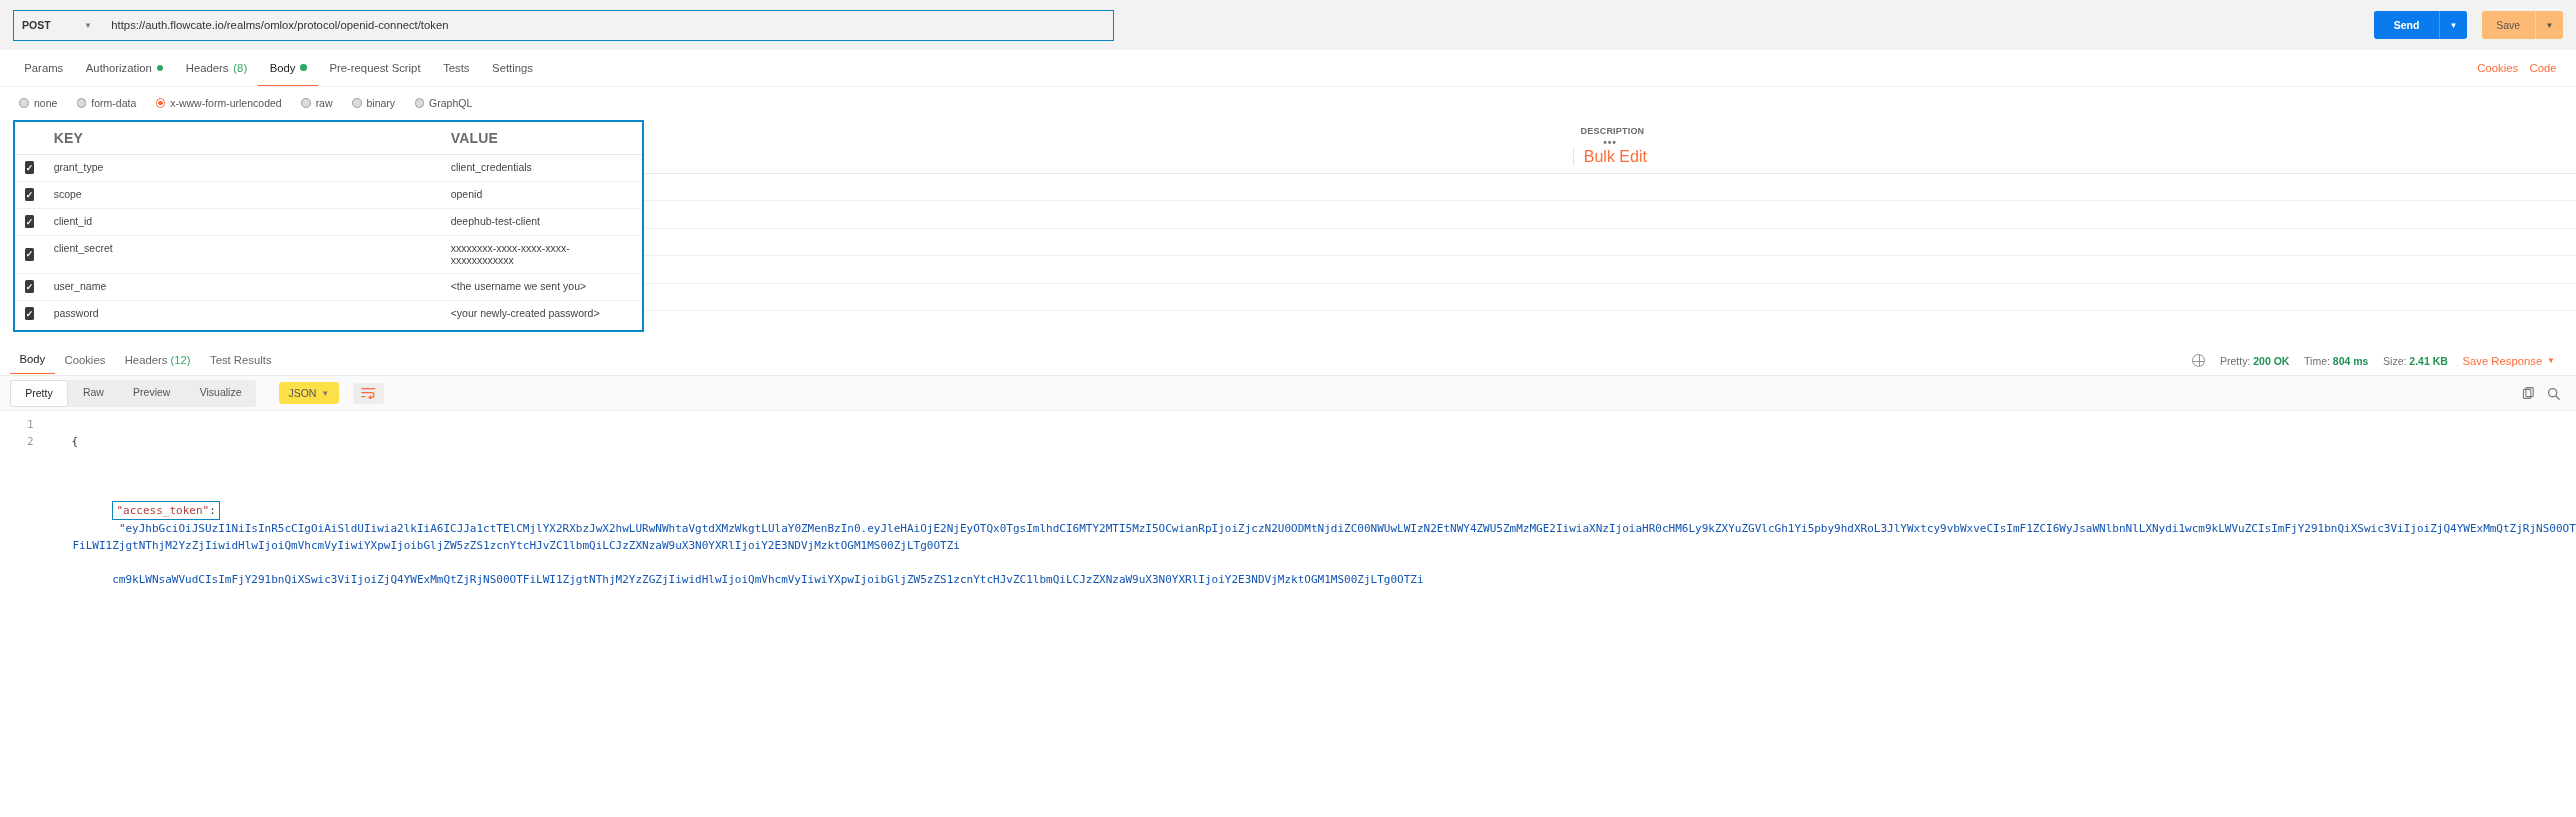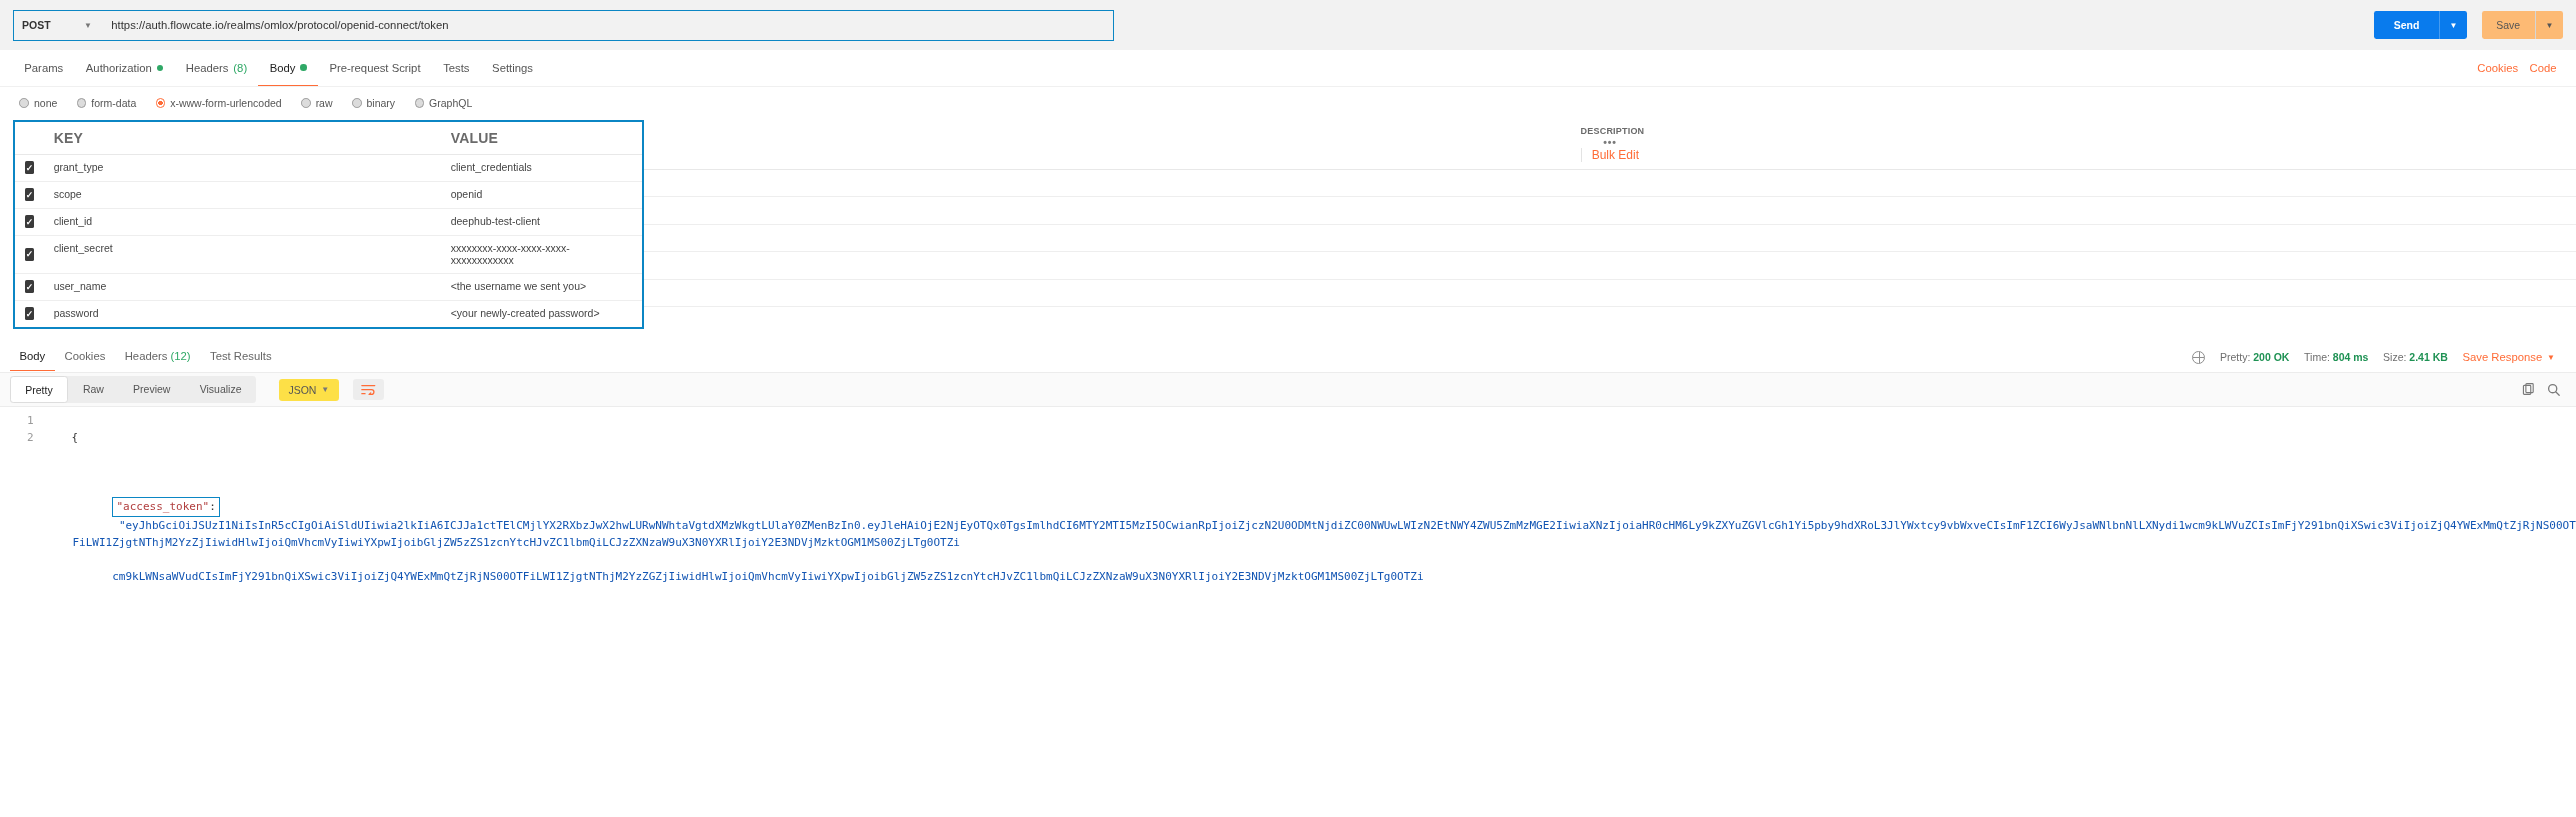--- a/index.html
+++ b/index.html
@@ -39,21 +39,21 @@
 .kv-row { display:flex; border-bottom:0.8px solid #eee; }
 .kv-row:last-child { border-bottom: none; }
 .kv-row .cell { padding: 6.5px 9.7px; font-size: 10.5px; color: #444; }
 .chk { display: inline-flex; align-items: center; justify-content: center; width: 13px; height: 13px; background: #3a3a3a; border-radius: 1.6px; color: #fff; font-size: 9px; font-weight: 700; }
 .col-chk { width: 29px; display:flex; align-items:center; justify-content:center; }
 .col-key { width: 397px; }
 .col-val { flex:1; }
 .kv-right-head { display:flex; border-bottom:0.8px solid #e8e8e8; padding: 6.5px 9.7px; align-items:center;flex-direction:column; }
 .kv-right-head .desc { font-size:9px; font-weight:700; color:#6a6a6a; letter-spacing:0.2px; flex:1; padding-left:4.9px; }
 .kv-right-head .dots { color:#7a7a7a; padding: 0 8px; font-weight:700; letter-spacing:0.8px; }
-.kv-right-head .bulk { color:#ff6c37; font-size:12px; padding-left:9.7px; border-left:0.8px solid #e3e3e3; }
+.kv-right-head .bulk { color:#ff6c37; font-size:16px; padding-left:9.7px; border-left:0.8px solid #e3e3e3; }
 .kv-right-row { height: 27.5px; border-bottom:0.8px solid #eee; }
 
 
 .resp-tabs { display:flex; align-items:center; padding: 8px 9.7px 0; border-bottom:0.8px solid #fff; }
 .resp-tab { padding: 6.5px 9.7px 8px; color:#666; font-size:11.3px; }
 .resp-tab.active { color:#222; border-bottom:1.6px solid #ff6c37; }
 .resp-right { margin-left:auto; display:flex; align-items:center; gap:14.6px; color:#6e6e6e; font-size:10.5px; padding-right:11.3px; }
 .resp-right .globe { width:13px;height:13px;border:1.1px solid #8f8f8f;border-radius:50%; position:relative; }
 .resp-right .globe::before { content:""; position:absolute; left:50%; top:0; bottom:0; width:0.8px; background:#8f8f8f; }
 .resp-right .globe::after { content:""; position:absolute; top:50%; left:0; right:0; height:0.8px; background:#8f8f8f; }

